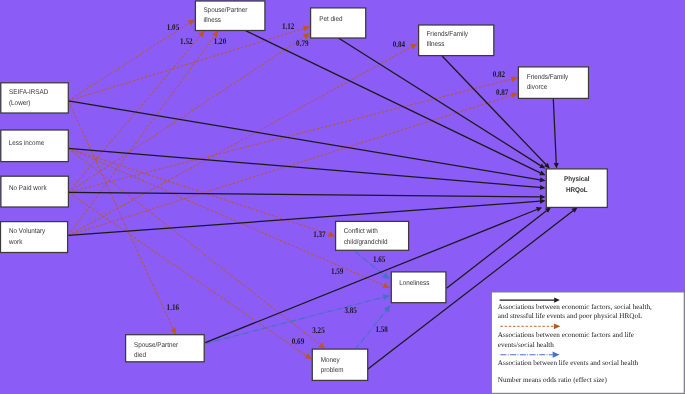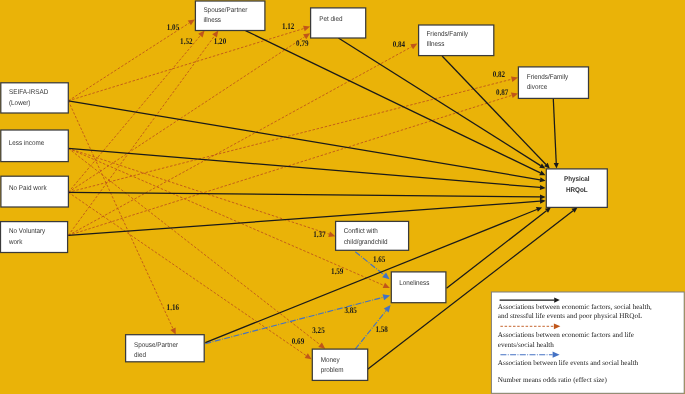--- a/index.html
+++ b/index.html
@@ -1,18 +1,18 @@
 <!DOCTYPE html>
 <html><head>
 <meta charset="utf-8">
 <style>
   html,body{margin:0;padding:0;background:#ffffff;}
   *{-webkit-font-smoothing:antialiased;text-rendering:geometricPrecision;}
   body{width:685px;height:394px;overflow:hidden;font-family:"Liberation Sans",sans-serif;}
-  #stage{position:relative;width:685px;height:394px;background:#eab308;}
+  #stage{position:relative;width:685px;height:394px;background:#8b5cf6;}
   svg{position:absolute;left:0;top:0;}
   .boxtext{font-family:"Liberation Sans",sans-serif;font-size:6.9px;fill:#333333;}
   .edgelabel{font-family:"Liberation Serif",serif;font-size:8.6px;font-weight:bold;fill:#1a1a1a;}
   .legendtext{font-family:"Liberation Serif",serif;font-size:7.15px;fill:#1a1a1a;}
   .boxrect{fill:#ffffff;stroke:#3a3a3a;stroke-width:1.25;}
 </style>
 </head>
 <body>
 
 <div id="stage">

